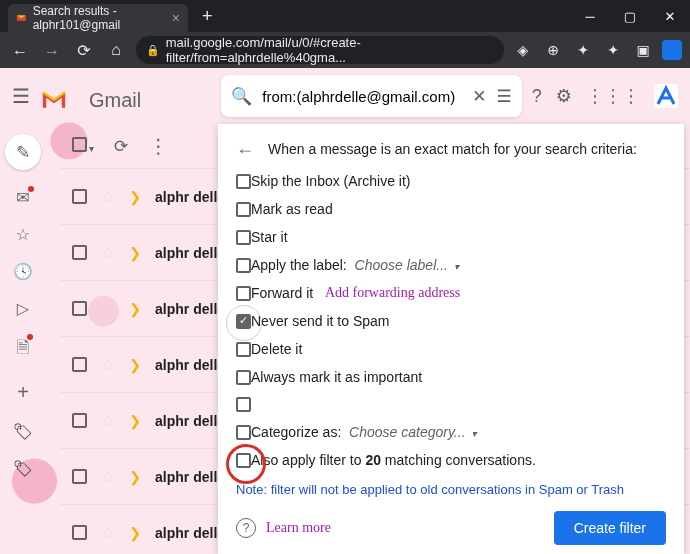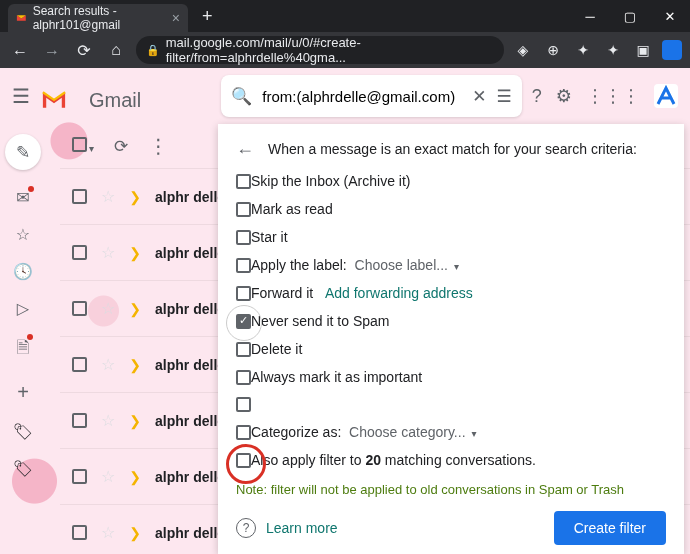--- a/index.html
+++ b/index.html
@@ -67,24 +67,24 @@
 .back { font-size:18px; color:#5f6368; }
 .opts { display:flex; flex-direction:column; gap:12px; }
 .opt { display:flex; align-items:center; gap:0; }
 .opt .cb { border-color:#5f6368; }
 .opt.checked .cb { background:#5f6368; position:relative;}
 .opt.checked .cb::after { content:"✓"; color:#fff; font-size:11px; position:absolute; left:1px; top:-2px;}
 .opt.ring { position:relative;}
 .opt.ring::before { content:""; position:absolute; left:-10px; top:-8px; width:34px; height:34px; border:1px solid #ccc; border-radius:50%;}
 .opt.redring::before { content:""; position:absolute; left:-10px; top:-8px; width:34px; height:34px; border:3px solid #d93025; border-radius:50%;}
 .opt.redring { position:relative; }
-.link { color:#0f766e; }
-.select-text { color:#5f6368; }
+.link { color:#a21caf;font-family:Liberation Serif, serif; }
+.select-text { color:#5f6368;font-style:italic; }
 .sel-caret { color:#5f6368; font-size:10px; margin-left:6px;}
-.note { margin-top:14px; font-size:13px; color:#4d7c0f;}
+.note { margin-top:14px; font-size:13px; color:#1d4ed8;}
 .panel-foot { display:flex; align-items:center; margin-top:14px; gap:10px;}
 .help-icon { color:#5f6368; width:20px; height:20px; border:1.5px solid #5f6368; border-radius:50%; display:flex; align-items:center; justify-content:center; font-size:12px;}
 .create-btn { margin-left:auto; background:#1a73e8; color:#fff; border:none; padding:9px 20px; border-radius:4px; font-size:14px;}
 </style>
 </head>
 <body>
 
 <div class="titlebar">
   <div class="tab">
     <svg class="favicon" viewBox="0 0 24 24">

